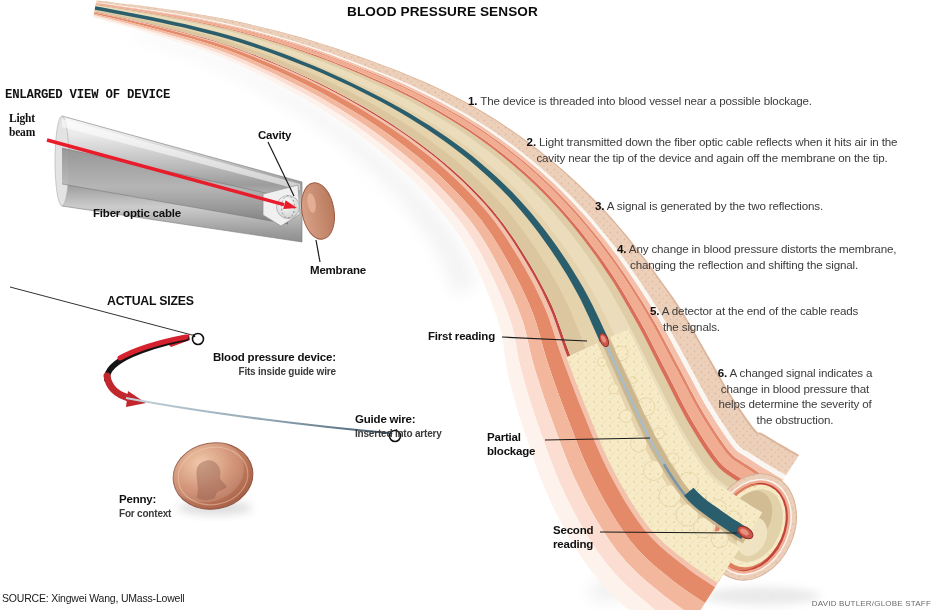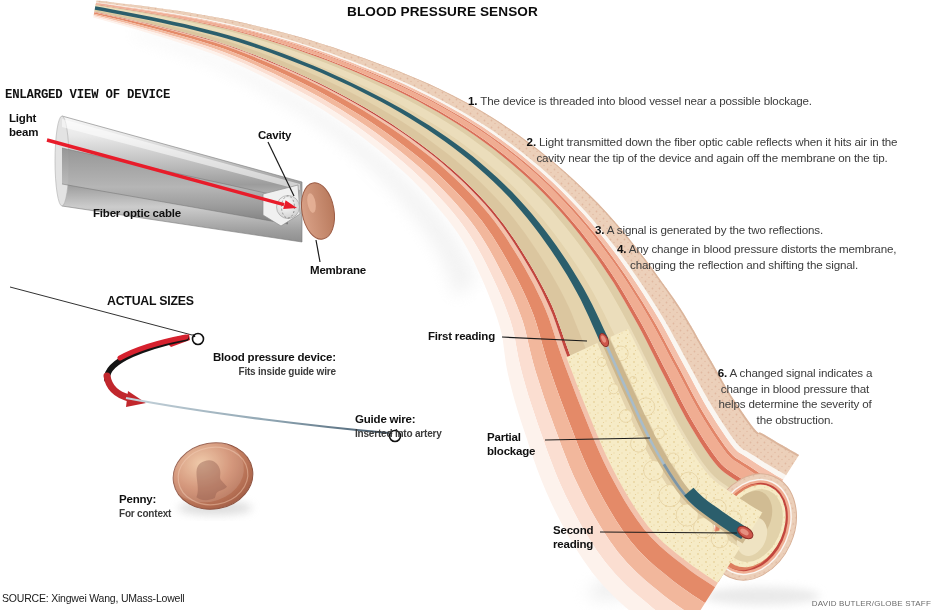--- a/index.html
+++ b/index.html
@@ -215,32 +215,34 @@
           <ellipse rx="35" ry="28.5" fill="none" stroke="#f0c3aa" stroke-width="1.2" opacity="0.5"></ellipse>
           <path d="M-6,-16 C2,-18 8,-12 8,-4 C8,0 6,2 7,5 L12,13 C8,16 2,15 0,18 L-2,22 C-10,24 -16,22 -20,18 C-16,12 -17,4 -16,-4 C-15,-12 -12,-15 -6,-16 Z" fill="#7d4233" opacity="0.4"></path>
           <ellipse rx="38" ry="31" cx="-6" cy="-6" fill="#ffffff" opacity="0.12"></ellipse>
         </g>
       </svg>
     </div>
 
   <div class="t title nowrap" style="left:347px;top:4px;">BLOOD PRESSURE SENSOR</div>
 
   <div class="t hd" style="left:5px;top:88px;font-family:Liberation Mono, monospace;">ENLARGED VIEW OF DEVICE</div>
-  <div class="t lbl" style="left:9px;top:112px;">Light
+  <div class="t lbl" style="left:9px;top:112px;font-family:Liberation Serif, serif;">Light
 beam</div>
   <div class="t lbl" style="left:258px;top:129px;">Cavity</div>
   <div class="t lbl" style="left:93px;top:207px;">Fiber optic cable</div>
   <div class="t lbl" style="left:310px;top:264px;">Membrane</div>
 
   <div class="t step nowrap" style="left:468px;top:93px;"><span class="n">1.</span><span> The device is threaded into blood vessel near a possible blockage.</span></div>
   <div class="t step ctr" style="left:467px;top:134px;width:490px;"><span class="n">2.</span><span> Light transmitted down the fiber optic cable reflects when it hits air in the
 cavity near the tip of the device and again off the membrane on the tip.</span></div>
-  <div class="t step nowrap" style="left:595px;top:198px;margin-top:24px;"><span class="n">3.</span><span> A signal is generated by the two reflections.</span></div>
+  <div class="t step nowrap" style="left:595px;top:198px;"><span class="n">3.</span><span> A signal is generated by the two reflections.</span></div>
   <div class="t step hang" style="left:617px;top:241px;"><span class="n">4.</span><span> Any change in blood pressure distorts the membrane,
 changing the reflection and shifting the signal.</span></div>
+  <div class="t step hang" style="left:650px;top:303px;"><span class="n">5.</span><span> A detector at the end of the cable reads
+the signals.</span></div>
   <div class="t step ctr" style="left:690px;top:365px;width:210px;"><span class="n">6.</span><span> A changed signal indicates a
 change in blood pressure that
 helps determine the severity of
 the obstruction.</span></div>
 
   <div class="t hd" style="left:107px;top:294px;">ACTUAL SIZES</div>
   <div class="t" style="left:213px;top:329px;">
     <span class="lbl">Blood pressure device:</span>
     <span class="sub">Fits inside guide wire</span>
   </div>

